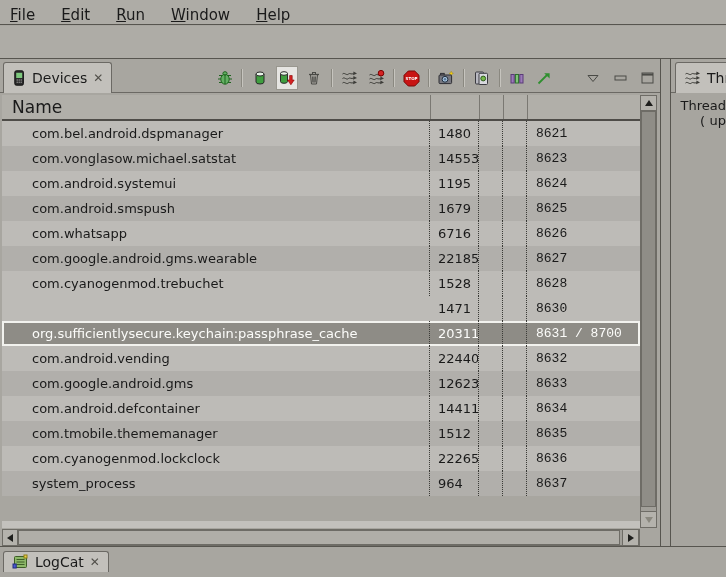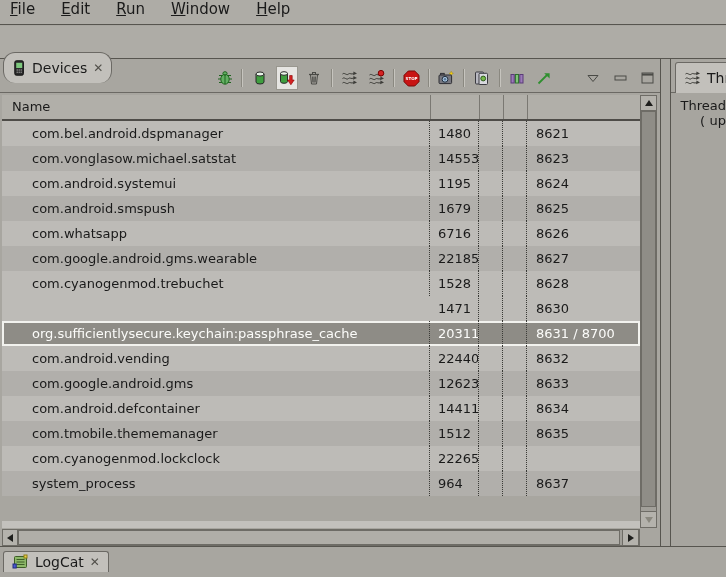--- a/index.html
+++ b/index.html
@@ -3,21 +3,21 @@
 <meta charset="utf-8">
 <style>
   html,body{margin:0;padding:0;background:#a8a6a0;}
   #app{position:relative;width:726px;height:577px;overflow:hidden;
        background:#a8a6a0;font-family:"DejaVu Sans","Liberation Sans",sans-serif;
        color:#1a1a1a;-webkit-font-smoothing:antialiased;}
   .abs{position:absolute;}
 
   
   #menubar{left:0;top:0;width:726px;height:25px;background:#aeaca6;
-           border-bottom:1px solid #57554f;display:flex;align-items:flex-start;
+           border-bottom:1px solid #57554f;display:flex;align-items:flex-end;
            padding-left:10px;box-sizing:border-box;font-size:15px;gap:26px;}
   .menu-item{cursor:default;}
   .menu-item u{text-decoration:underline;}
   #toolbar-strip{left:0;top:26px;width:726px;height:32px;background:#aeaca6;
                  border-bottom:1px solid #57554f;}
 
   
   .tab{position:absolute;height:30px;background:#c2c0bb;border:1px solid #6b6964;
        border-bottom:none;border-radius:3px 3px 0 0;display:flex;align-items:center;
        gap:6px;padding:0 8px;font-size:14px;box-sizing:border-box;}
@@ -29,36 +29,36 @@
                 align-items:center;gap:6px;}
   .tool-btn{width:22px;height:24px;display:flex;align-items:center;justify-content:center;
             background:transparent;border:none;padding:0;}
   .tool-btn.hl{background:#e6e5e2;border:1px solid #99978f;}
   .tsep{width:1px;height:18px;background:#8a8880;border-right:1px solid #c6c4be;}
   .tspacer{width:16px;height:1px;}
   .icon{display:inline-flex;align-items:center;justify-content:center;line-height:0;}
 
   
   #tbl-header{left:2px;top:95px;width:638px;height:24px;background:#b1afa9;
-              border-bottom:2px solid #4e4c48;font-size:13px;line-height:24px;
+              border-bottom:2px solid #4e4c48;font-size:17px;line-height:24px;
               box-sizing:content-box;}
   #tbl-header .hname{padding-left:10px;}
   .hsep{position:absolute;top:0;width:1px;height:24px;background:#7a7872;}
   #rows{left:2px;top:121px;width:638px;}
   .row{position:relative;width:638px;height:25px;font-size:13px;line-height:25px;}
   .row.light{background:#bdbbb7;}
   .row.dark{background:#b1afab;}
   .row.selected{background:#8e8c86;color:#fcfcfa;box-shadow:inset 0 0 0 2px #f2f2ee;}
   .cell{position:absolute;top:0;height:25px;box-sizing:border-box;overflow:hidden;
         white-space:nowrap;}
   .cell.c-name{left:0;width:428px;padding-left:30px;border-right:1px dotted #3a3a36;}
   .cell.c-pid{left:428px;width:49px;padding-left:8px;border-right:1px dotted #3a3a36;}
   .cell.c-e1{left:477px;width:24px;border-right:1px dotted #3a3a36;}
   .cell.c-e2{left:501px;width:24px;border-right:1px dotted #3a3a36;}
-  .cell.c-port{left:525px;width:113px;padding-left:9px;}
+  .cell.c-port{left:525px;width:113px;padding-left:9px;font-family:Liberation Mono, monospace;}
   #tbl-filler{left:2px;top:521px;width:638px;height:7px;background:#c3c1bd;}
 
   
   .sb-btn{position:absolute;background:#b4b2ac;border:1px solid #6e6c66;
           display:flex;align-items:center;justify-content:center;box-sizing:border-box;}
   .tri{width:0;height:0;}
   .tri.up{border-left:4px solid transparent;border-right:4px solid transparent;
           border-bottom:6px solid #1e1e1c;}
   .tri.down{border-left:4px solid transparent;border-right:4px solid transparent;
             border-top:6px solid #8a887f;}
@@ -94,21 +94,21 @@
   <div id="menubar" class="abs">
       <span class="menu-item"><u>F</u>ile</span>
       <span class="menu-item"><u>E</u>dit</span>
       <span class="menu-item"><u>R</u>un</span>
       <span class="menu-item"><u>W</u>indow</span>
       <span class="menu-item"><u>H</u>elp</span>
     </div>
   <div id="toolbar-strip" class="abs"></div>
 
   <div class="tabline" style="left:0;top:92px;width:660px;"></div>
-  <div class="tab" style="left:3px;top:52px;height:31px;border-radius:12px;">
+  <div class="tab" style="left:3px;top:62px;height:31px;">
     <span class="icon" id="devtab-icon">
         <svg width="14" height="16" viewBox="0 0 14 16">
           <rect x="2.8" y="0.8" width="8.6" height="14.4" rx="1.5" fill="#2b2b2b" stroke="#111111"></rect>
           <rect x="4.2" y="2.8" width="6" height="5.2" fill="#7dc87d"></rect>
           <g fill="#999999">
             <circle cx="5.2" cy="10" r="0.7"></circle>
             <circle cx="7.2" cy="10" r="0.7"></circle>
             <circle cx="9.2" cy="10" r="0.7"></circle>
             <circle cx="5.2" cy="12.2" r="0.7"></circle>
             <circle cx="7.2" cy="12.2" r="0.7"></circle>
@@ -369,20 +369,21 @@
         <span class="cell c-pid">1512</span>
         <span class="cell c-e1"></span>
         <span class="cell c-e2"></span>
         <span class="cell c-port">8635</span>
       </div>
       <div class="row light">
         <span class="cell c-name">com.cyanogenmod.lockclock</span>
         <span class="cell c-pid">22265</span>
         <span class="cell c-e1"></span>
         <span class="cell c-e2"></span>
+        <span class="cell c-port">8636</span>
       </div>
       <div class="row dark">
         <span class="cell c-name">system_process</span>
         <span class="cell c-pid">964</span>
         <span class="cell c-e1"></span>
         <span class="cell c-e2"></span>
         <span class="cell c-port">8637</span>
       </div>
     </div>
   <div id="tbl-filler" class="abs"></div>

